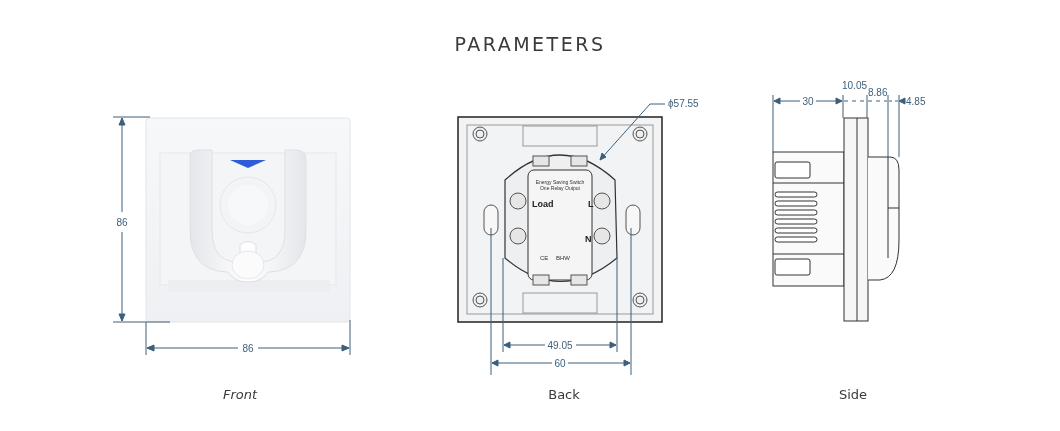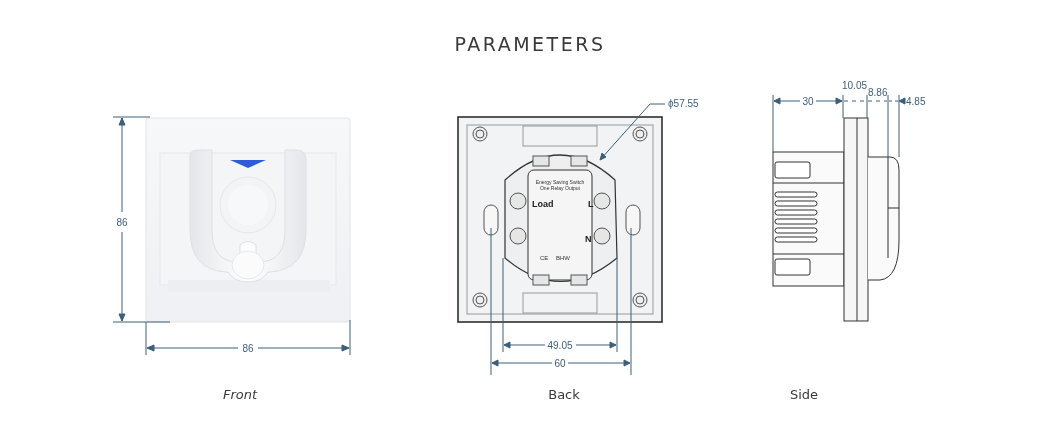--- a/index.html
+++ b/index.html
@@ -147,13 +147,13 @@
     <polygon points="899,101 905,98 905,104"></polygon>
   </g>
   <text class="dim" x="808" y="105" text-anchor="middle">30</text>
   <text class="dim" x="842" y="89">10.05</text>
   <text class="dim" x="868" y="96">8.86</text>
   <text class="dim" x="906" y="105">4.85</text>
 </svg>
 
 <div class="caption" style="left:240px;font-style:italic;">Front</div>
 <div class="caption" style="left:564px;">Back</div>
-<div class="caption" style="left:804px;text-align:right;">Side</div>
+<div class="caption" style="left:853px;text-align:right;">Side</div>
 
 </body></html>

